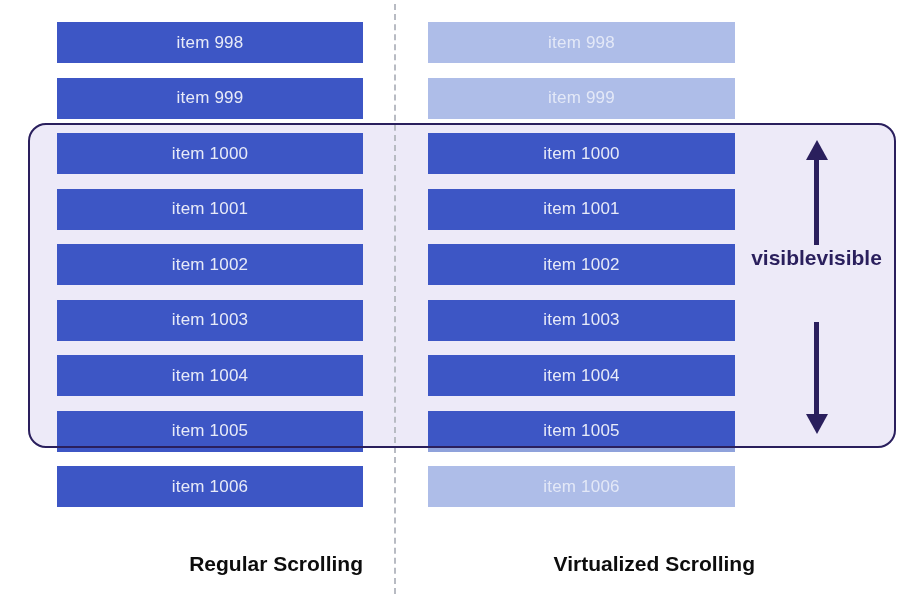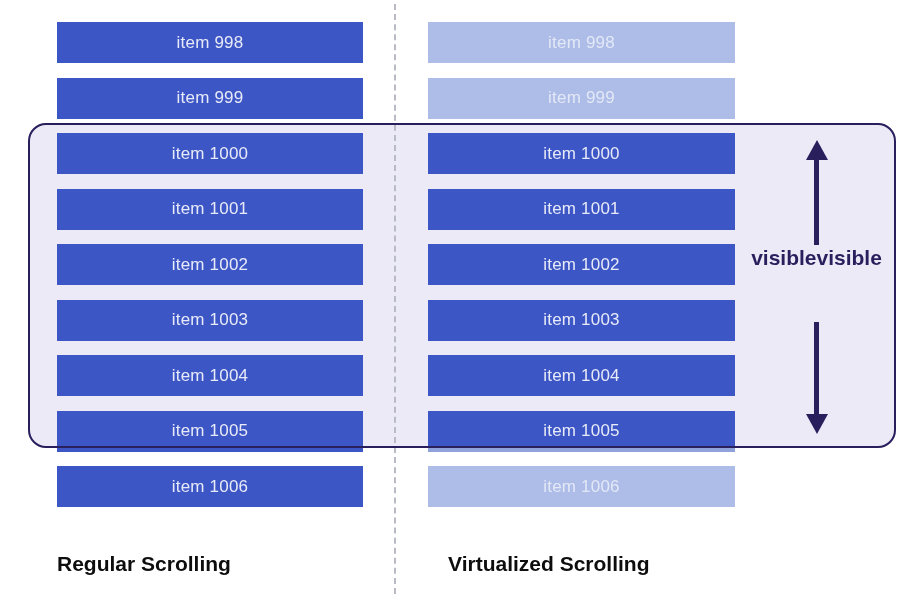--- a/index.html
+++ b/index.html
@@ -55,21 +55,21 @@
   .shaft{width:5px;background:var(--navy);}
   .s1{height:85px;}
   .s2{height:92px;}
   .vp-label{
     height:77px;display:flex;flex-direction:row;justify-content:center;
     font-weight:bold;font-size:21px;line-height:26px;color:var(--navy);text-align:center;
   }
   
   .caption{
     position:absolute;top:552px;font-weight:bold;font-size:21px;color:var(--caption);
-    text-align:left;z-index:2;
+    text-align:right;z-index:2;
   }
   .caption-left{left:57px;width:306px;}
   .caption-right{left:448px;width:307px;}
 </style>
 </head>
 <body>
 
 <div class="stage">
 
   <div class="viewport-fill"></div>

